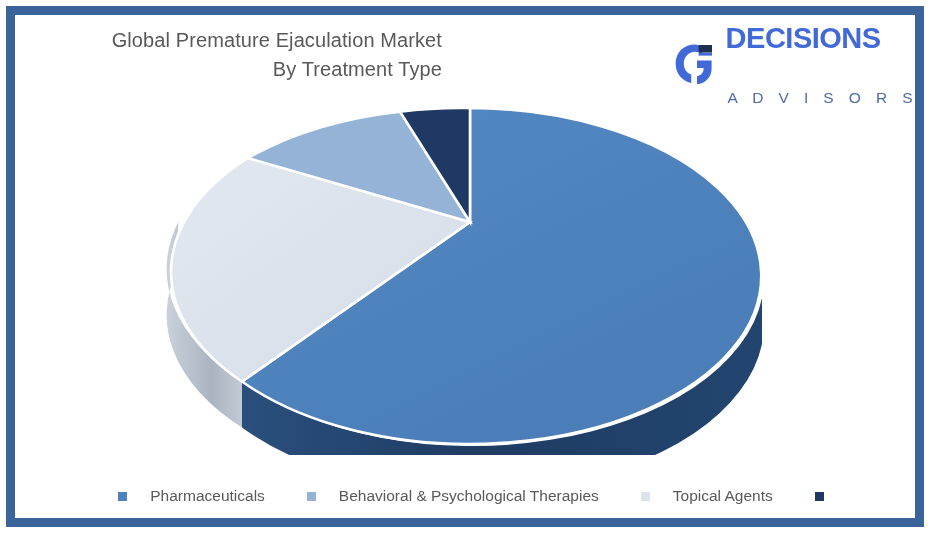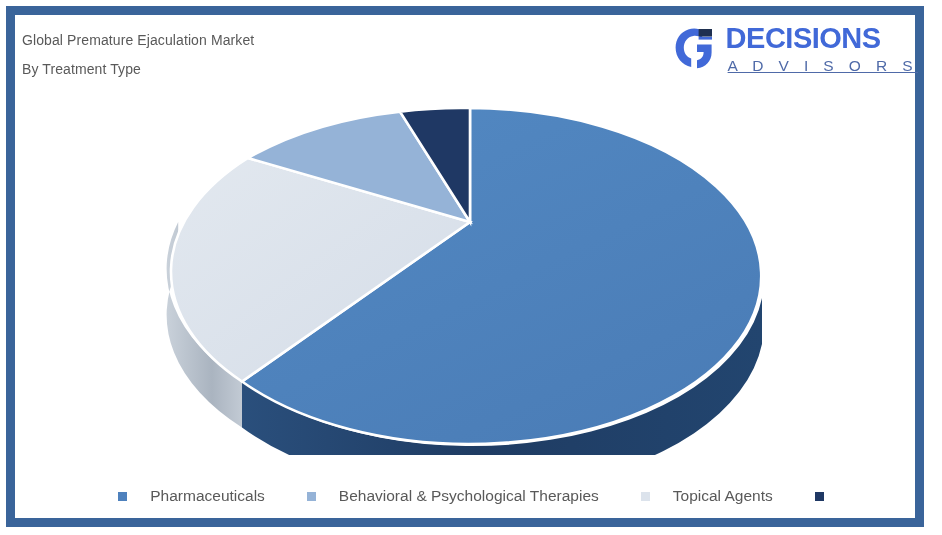--- a/index.html
+++ b/index.html
@@ -29,23 +29,23 @@
     top: 0;
     width: 942px;
     height: 535px;
   }
   
   #chart-title {
     position: absolute;
     left: 22px;
     top: 26px;
     width: 420px;
-    text-align: left;
+    text-align: right;
     color: #595959;
-    font-size: 14px;
+    font-size: 20px;
     line-height: 29px;
     font-weight: normal;
     white-space: pre-line;
     letter-spacing: 0.1px;
   }
   
   #logo {
     position: absolute;
     right: 24px;
     top: 24px;
@@ -56,35 +56,35 @@
   #logo-mark {
     width: 44px;
     height: 46px;
     position: relative;
     flex: none;
   }
   #logo-text {
     display: flex;
     flex-direction: column;
     line-height: 1;
+    gap: 32px;
   }
   #logo-word-main {
     font-size: 29px;
     font-weight: bold;
     color: #4169d8;
     letter-spacing: -0.5px;
   }
   #logo-word-sub {
     font-size: 15.5px;
     font-weight: normal;
     color: #4f6aa8;
     letter-spacing: 5.4px;
     margin-top: 5px;
     margin-left: 2px;
-    text-decoration: underline;
   }
   
   #pie-wrap {
     position: absolute;
     left: 150px;
     top: 95px;
     width: 650px;
     height: 360px;
   }
   #pie-svg { display: block; }

